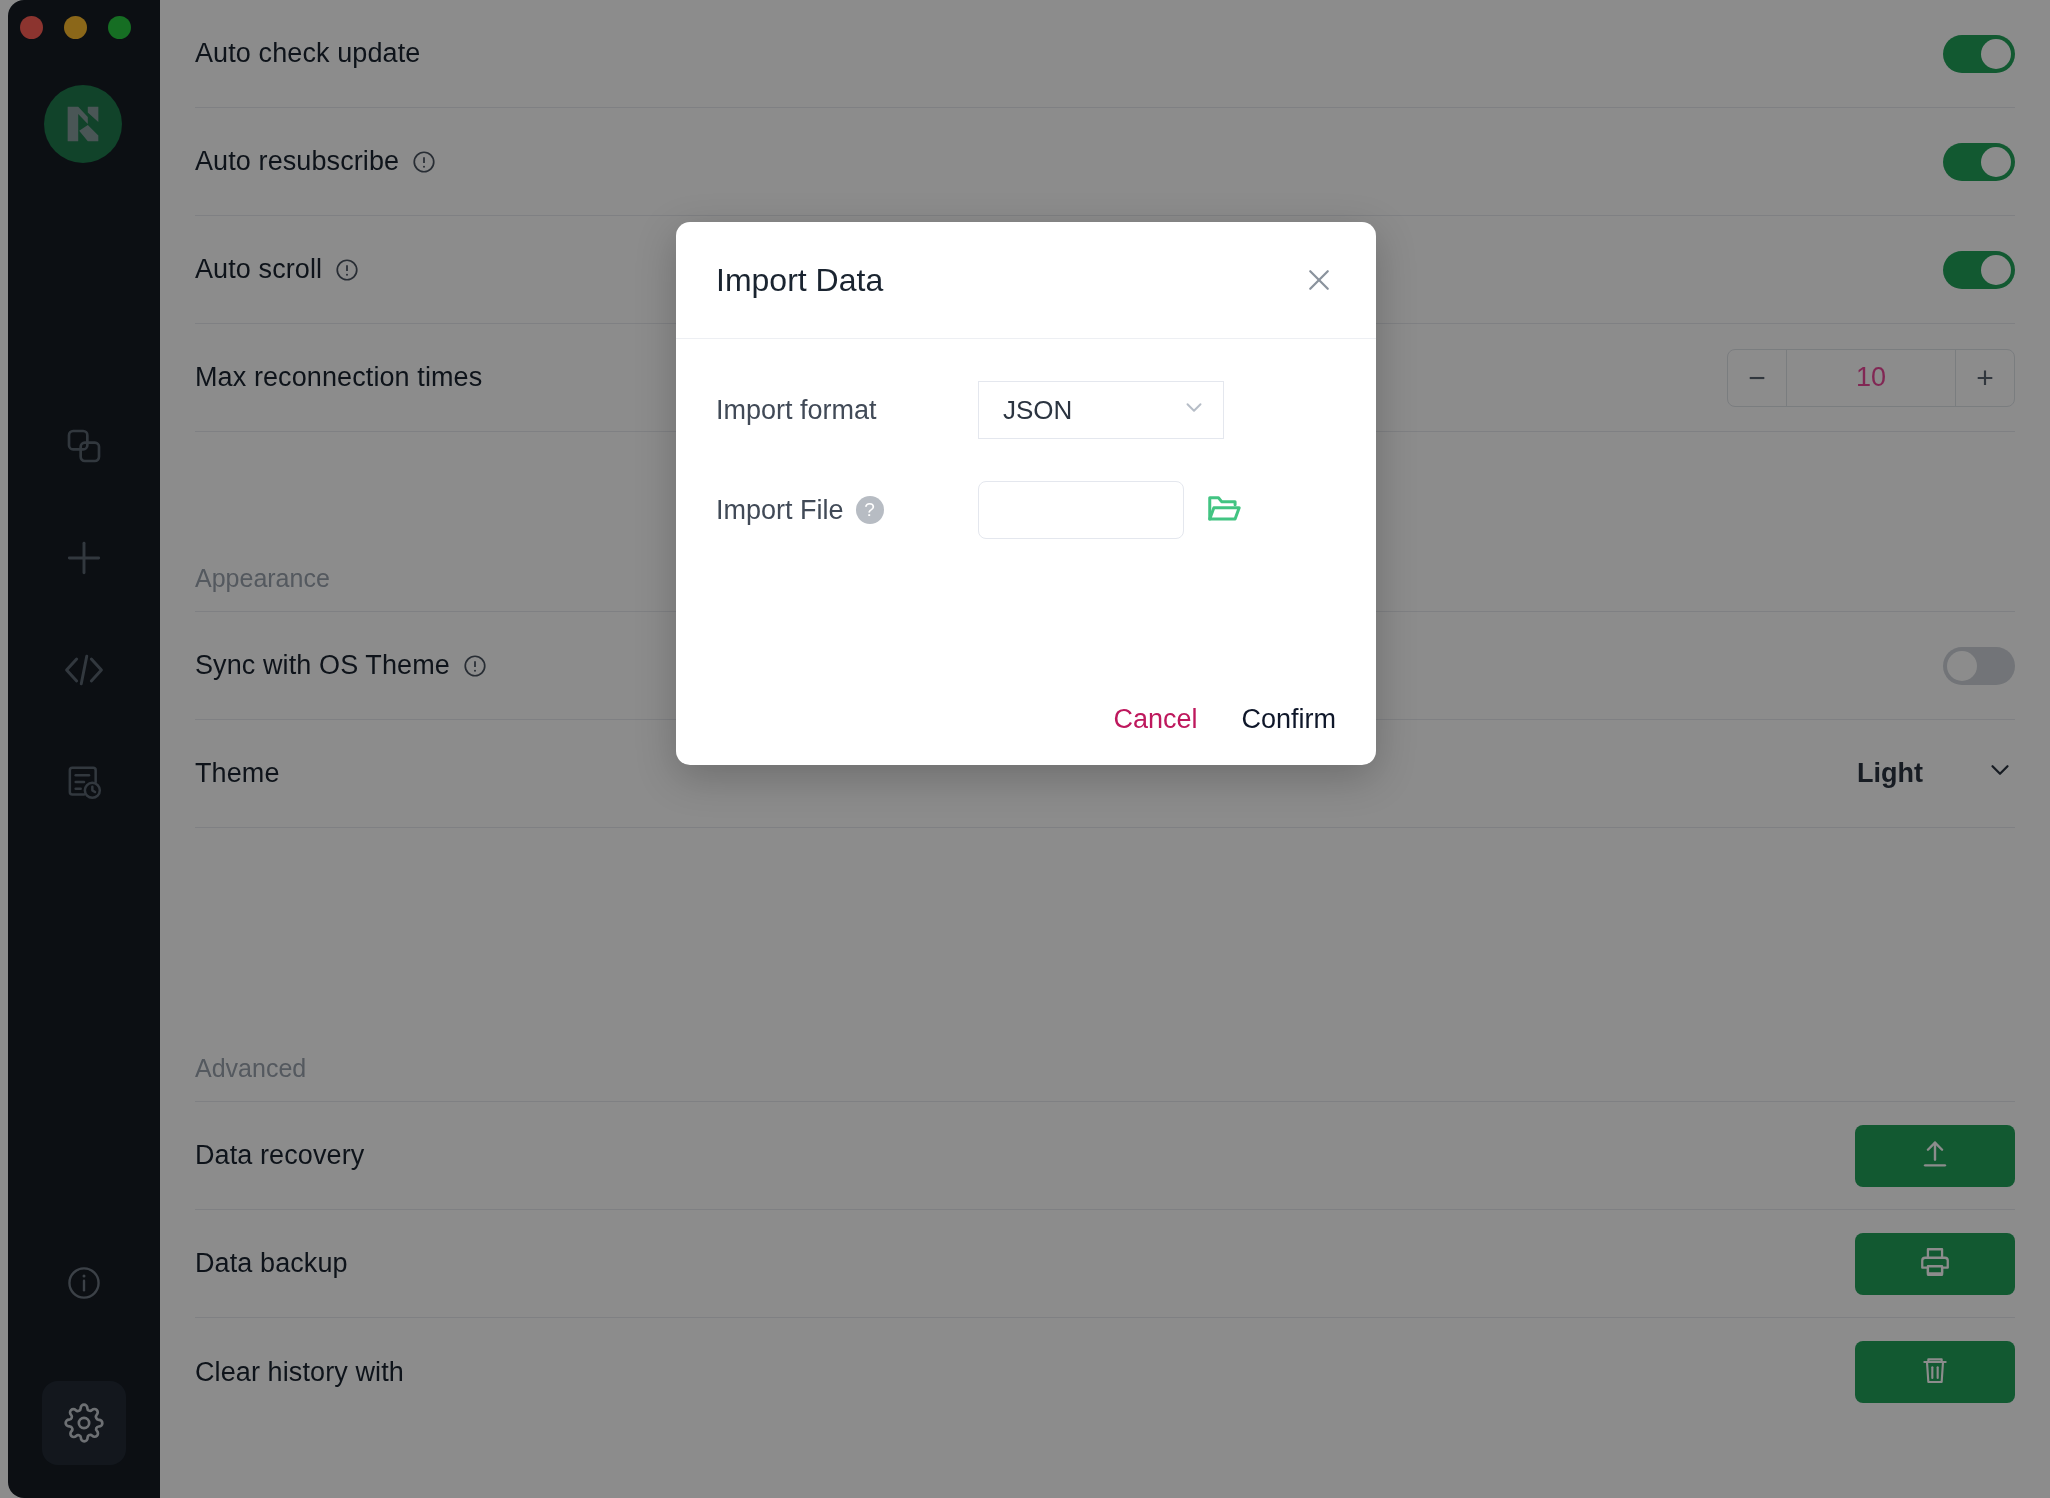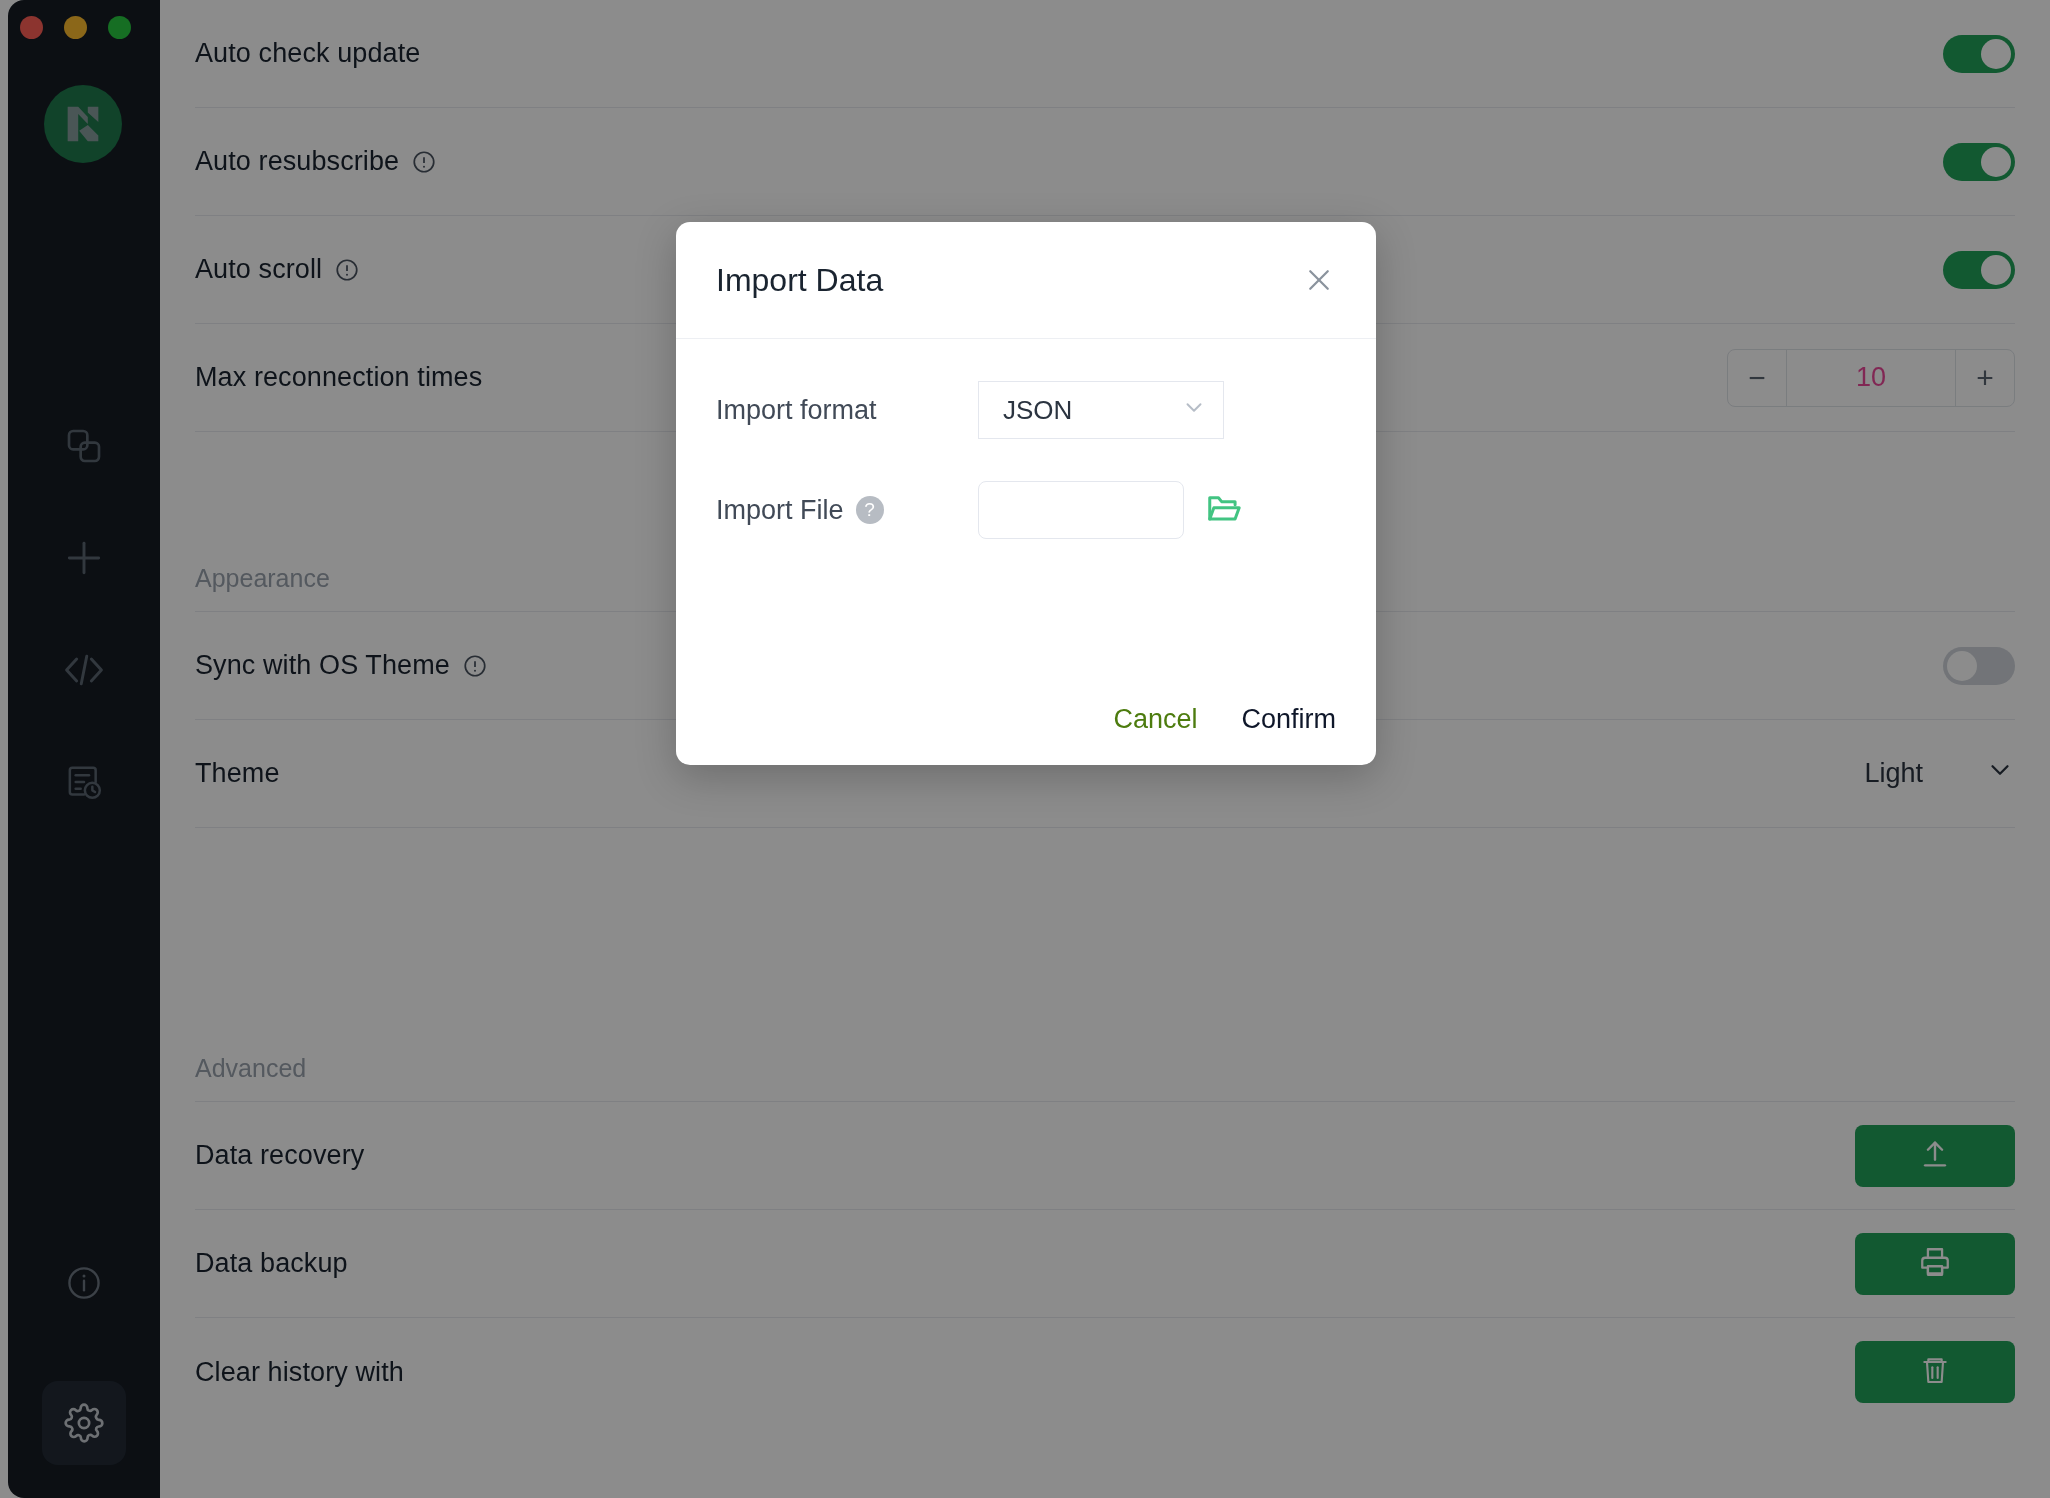--- a/index.html
+++ b/index.html
@@ -122,21 +122,21 @@
   .stepper .mid {
     flex: 1; height: 100%;
     border-left: 1px solid #dfe3e8; border-right: 1px solid #dfe3e8;
     display: flex; align-items: center; justify-content: center;
     font-size: 27px; color: #ec4899;
   }
 
   
   .theme-sel {
     display: flex; align-items: center; gap: 62px;
-    font-size: 27px; color: #2b3440;
+    font-size: 27px; color: #2b3440; font-weight: bold;
   }
 
   
   .act-btn {
     width: 160px; height: 62px; border-radius: 8px;
     background: #21a25a;
     display: flex; align-items: center; justify-content: center;
   }
 
   
@@ -197,21 +197,21 @@
   }
   .folder-btn {
     margin-left: 20px;
     width: 40px; height: 40px;
     display: flex; align-items: center; justify-content: center;
   }
   .modal-foot {
     position: absolute; right: 40px; bottom: 30px;
     display: flex; align-items: center; gap: 44px;
   }
-  .btn-cancel { font-size: 27px; color: #4d7c0f; }
+  .btn-cancel { font-size: 27px; color: #be185d; }
   .btn-confirm { font-size: 27px; color: #0f172a; }
 </style>
 </head>
 <body>
 
 <div id="app">
 
   <div id="content">
     <div class="rows">
 

